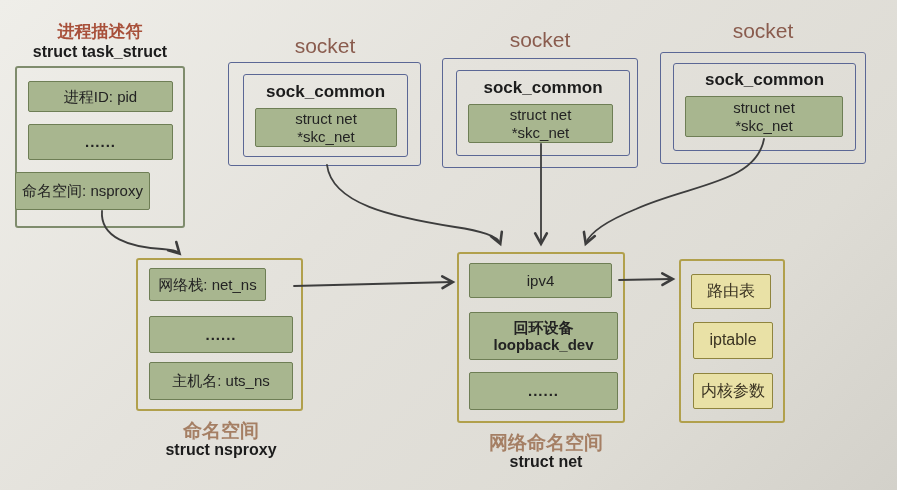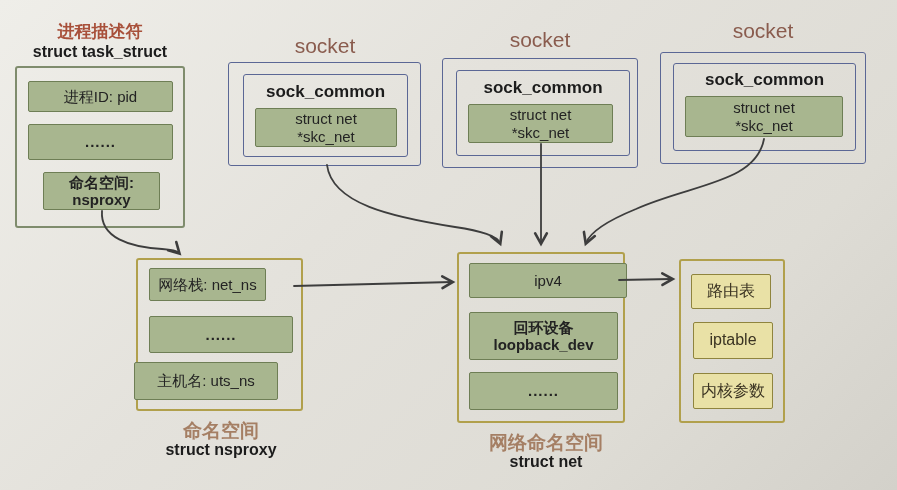--- a/index.html
+++ b/index.html
@@ -49,21 +49,21 @@
 
   <div class="lbl red" style="left:20px;top:20px;width:160px;">进程描述符</div>
   <div class="lbl black-bold" style="left:8px;top:43px;width:184px;">struct task_struct</div>
   <div class="box green-outline" style="left:15px;top:66px;width:170px;height:162px;"></div>
   <div class="cell green" style="left:28px;top:81px;width:145px;height:31px;">
     <span>进程ID: pid</span>
   </div>
   <div class="cell green dots" style="left:28px;top:124px;width:145px;height:36px;">
     <span>......</span>
   </div>
-  <div class="cell green" style="left:43px;top:172px;width:117px;height:38px;font-weight:bold;">
+  <div class="cell green" style="left:15px;top:172px;width:135px;height:38px;">
     <span>命名空间: nsproxy</span>
   </div>
 
   <div class="lbl brown" style="left:265px;top:34px;width:120px;">socket</div>
   <div class="box blue-outline" style="left:228px;top:62px;width:193px;height:104px;"></div>
   <div class="box blue-outline" style="left:243px;top:74px;width:165px;height:83px;"></div>
   <div class="sock-title" style="left:243px;top:82px;width:165px;">sock_common</div>
   <div class="cell green" style="left:255px;top:108px;width:142px;height:39px;">
     <span>struct net</span>
     <span>*skc_net</span>
@@ -87,28 +87,28 @@
     <span>*skc_net</span>
   </div>
 
   <div class="box olive-outline" style="left:136px;top:258px;width:167px;height:153px;"></div>
   <div class="cell green" style="left:149px;top:268px;width:117px;height:33px;">
     <span>网络栈: net_ns</span>
   </div>
   <div class="cell green dots" style="left:149px;top:316px;width:144px;height:37px;">
     <span>......</span>
   </div>
-  <div class="cell green" style="left:134px;top:362px;width:144px;height:38px;">
+  <div class="cell green" style="left:149px;top:362px;width:144px;height:38px;">
     <span>主机名: uts_ns</span>
   </div>
   <div class="lbl tan" style="left:140px;top:418px;width:162px;">命名空间</div>
   <div class="lbl black-bold" style="left:130px;top:441px;width:182px;">struct nsproxy</div>
 
   <div class="box olive-outline" style="left:457px;top:252px;width:168px;height:171px;"></div>
-  <div class="cell green" style="left:469px;top:263px;width:158px;height:35px;">
+  <div class="cell green" style="left:469px;top:263px;width:143px;height:35px;">
     <span>ipv4</span>
   </div>
   <div class="cell green" style="left:469px;top:312px;width:149px;height:48px;font-weight:bold;">
     <span>回环设备</span>
     <span>loopback_dev</span>
   </div>
   <div class="cell green dots" style="left:469px;top:372px;width:149px;height:38px;">
     <span>......</span>
   </div>
   <div class="lbl tan" style="left:460px;top:430px;width:172px;">网络命名空间</div>

